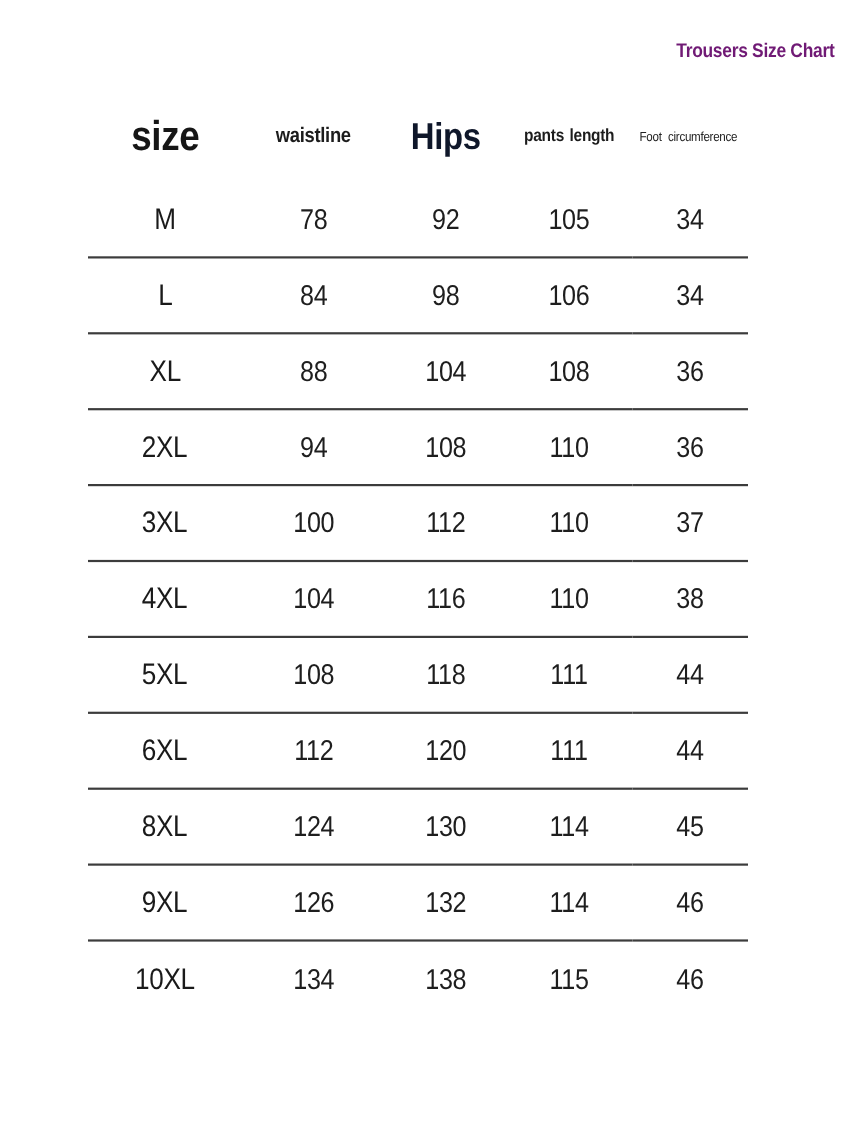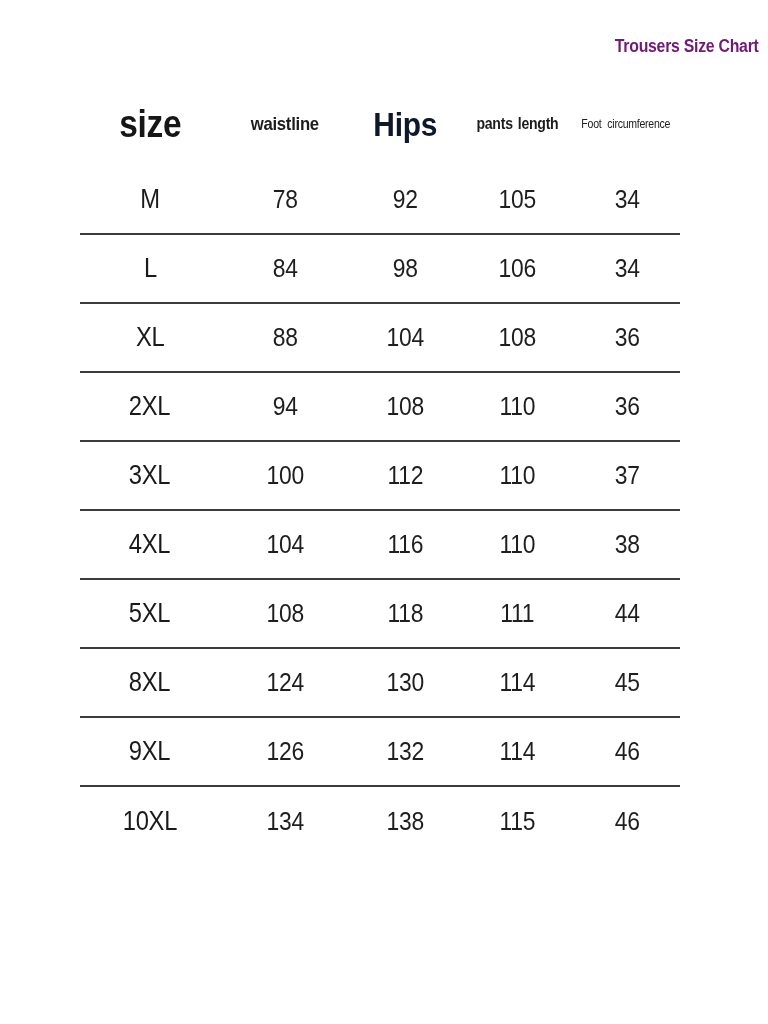--- a/index.html
+++ b/index.html
@@ -144,20 +144,27 @@
     </tr>
 
     <tr>
       <td class="cell-size"><span class="cx">5XL</span></td>
       <td><span class="cx">108</span></td>
       <td><span class="cx">118</span></td>
       <td><span class="cx">111</span></td>
       <td><span class="cx">44</span></td>
     </tr>
 
+    <tr>
+      <td class="cell-size"><span class="cx">6XL</span></td>
+      <td><span class="cx">112</span></td>
+      <td><span class="cx">120</span></td>
+      <td><span class="cx">111</span></td>
+      <td><span class="cx">44</span></td>
+    </tr>
 
 
     <tr>
       <td class="cell-size"><span class="cx">8XL</span></td>
       <td><span class="cx">124</span></td>
       <td><span class="cx">130</span></td>
       <td><span class="cx">114</span></td>
       <td><span class="cx">45</span></td>
     </tr>
 

